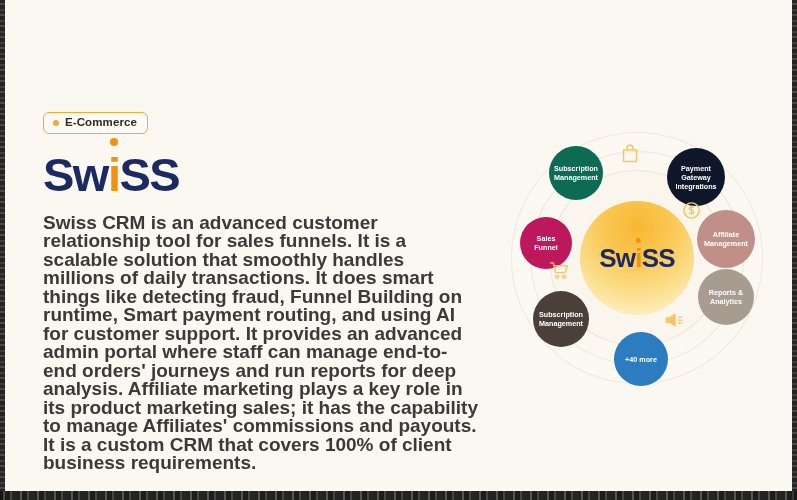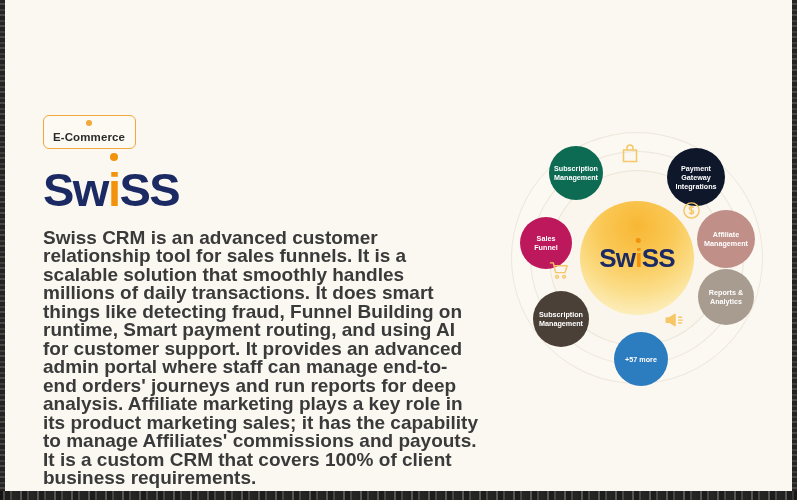--- a/index.html
+++ b/index.html
@@ -54,21 +54,20 @@
     width: 440px;
   }
   .badge {
     display: inline-flex;
     align-items: center;
     gap: 6px;
     border: 1px solid #F2A93B;
     border-radius: 6px;
     padding: 4px 10px 4px 9px;
     background: #FDFAF4;
-    flex-direction: column;
   }
   .badge-dot {
     width: 6px;
     height: 6px;
     border-radius: 50%;
     background: #F2A93B;
     display: block;
   }
   .badge-text {
     font-size: 11.5px;
@@ -255,21 +254,21 @@
         <div class="node" style="left: 164px; top: 24px; width: 58px; height: 58px; background: #0f172a;">
           <span>Payment Gateway Integrations</span>
         </div>
         <div class="node" style="left: 194px; top: 86px; width: 58px; height: 58px; background: rgb(192, 143, 136);">
           <span>Affiliate Management</span>
         </div>
         <div class="node" style="left: 195px; top: 145px; width: 56px; height: 56px; background: rgb(168, 156, 144);">
           <span>Reports &amp; Analytics</span>
         </div>
         <div class="node" style="left: 111px; top: 208px; width: 54px; height: 54px; background: rgb(44, 124, 192);">
-          <span>+57 more</span>
+          <span>+40 more</span>
         </div>
         <div class="node" style="left: 30px; top: 167px; width: 56px; height: 56px; background: rgb(75, 64, 56);">
           <span>Subscription Management</span>
         </div>
         <div class="node" style="left: 17px; top: 93px; width: 52px; height: 52px; background: #be185d;">
           <span>Sales Funnel</span>
         </div>
       </div>
 
     <div class="deco-icon" id="icon-bag" style="left: 118px; top: 20px; color: rgb(246, 198, 103);">

